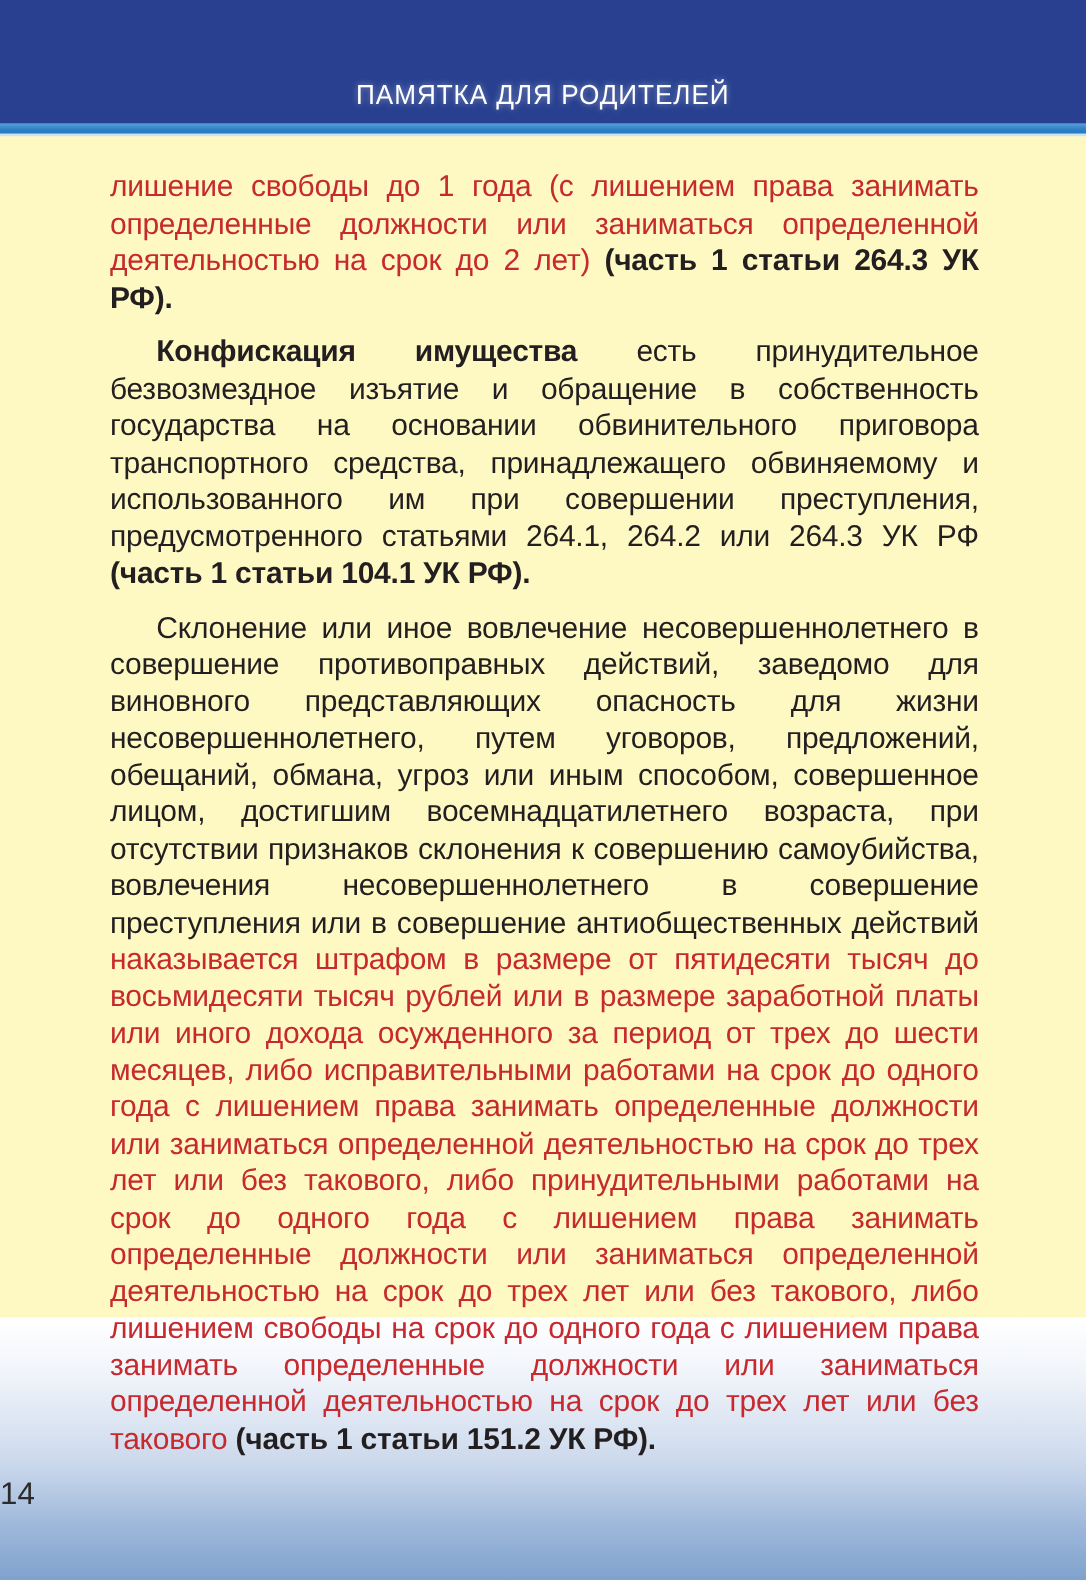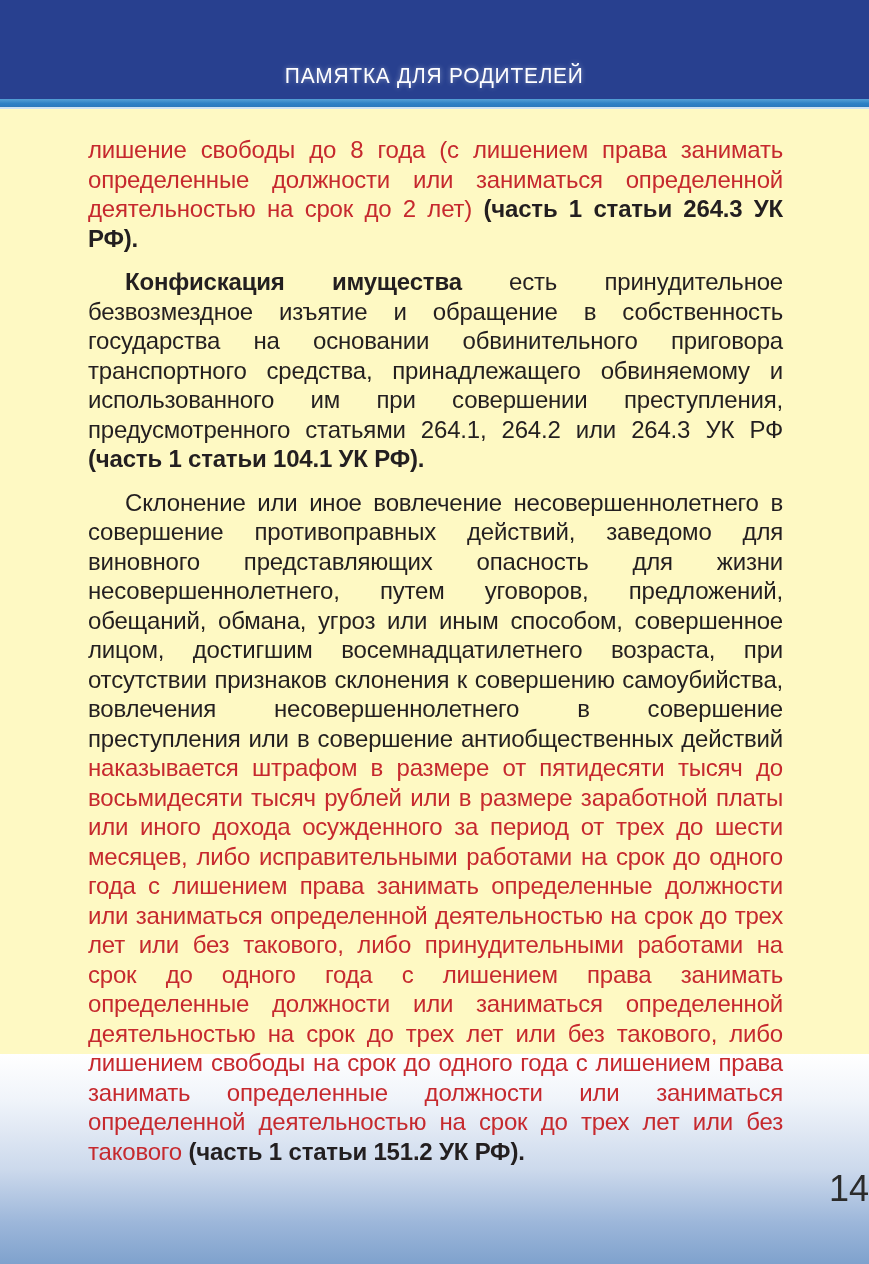--- a/index.html
+++ b/index.html
@@ -43,41 +43,41 @@
   .content p.indent { text-indent: 37px; }
   .seg-red  { color: #c6292e; }
   .seg-bold { font-weight: bold; color: #231f20; }
   .footer {
     position: absolute; left: 0; right: 0; bottom: 0;
     height: 210px; z-index: 0;
     background: linear-gradient(180deg,
       #ffffff 0%, #f0f4fa 22%, #ccd9ec 55%, #9db7da 80%, #7fa2cd 100%);
   }
   .page-number {
-    position: absolute; left: 16px; right: 0; bottom: 54px;
-    text-align: right;
-    font-size: 36px;
+    position: absolute; left: 0; right: 0; bottom: 54px;
+    text-align: left;
+    font-size: 25px;
     color: #2b2b2b;
   }
 </style>
 </head>
 <body>
 
 <div class="page">
 
   <header class="header-band">
     <div class="header-title">ПАМЯТКА ДЛЯ РОДИТЕЛЕЙ</div>
   </header>
 
   <div class="accent-strip"></div>
 
   <main class="content">
 
     <p>
-      <span class="seg-red">лишение свободы до 8 года (с лишением права занимать определенные должности или заниматься определенной деятельностью на срок до 2 лет) </span><span class="seg-bold">(часть 1 статьи 264.3 УК РФ).</span>
+      <span class="seg-red">лишение свободы до 1 года (с лишением права занимать определенные должности или заниматься определенной деятельностью на срок до 2 лет) </span><span class="seg-bold">(часть 1 статьи 264.3 УК РФ).</span>
     </p>
 
     <p class="indent">
       <span class="seg-bold">Конфискация имущества</span><span> есть принудительное безвозмездное изъятие и обращение в собственность государства на основании обвинительного приговора транспортного средства, принадлежащего обвиняемому и использованного им при совершении преступления, предусмотренного статьями 264.1, 264.2 или 264.3 УК РФ </span><span class="seg-bold">(часть 1 статьи 104.1 УК РФ).</span>
     </p>
 
     <p class="indent">
       <span>Склонение или иное вовлечение несовершеннолетнего в совершение противоправных действий, заведомо для виновного представляющих опасность для жизни несовершеннолетнего, путем уговоров, предложений, обещаний, обмана, угроз или иным способом, совершенное лицом, достигшим восемнадцатилетнего возраста, при отсутствии признаков склонения к совершению самоубийства, вовлечения несовершеннолетнего в совершение преступления или в совершение антиобщественных действий </span><span class="seg-red">наказывается штрафом в размере от пятидесяти тысяч до восьмидесяти тысяч рублей или в размере заработной платы или иного дохода осужденного за период от трех до шести месяцев, либо исправительными работами на срок до одного года с лишением права занимать определенные должности или заниматься определенной деятельностью на срок до трех лет или без такового, либо принудительными работами на срок до одного года с лишением права занимать определенные должности или заниматься определенной деятельностью на срок до трех лет или без такового, либо лишением свободы на срок до одного года с лишением права занимать определенные должности или заниматься определенной деятельностью на срок до трех лет или без такового </span><span class="seg-bold">(часть 1 статьи 151.2 УК РФ).</span>
     </p>
 

